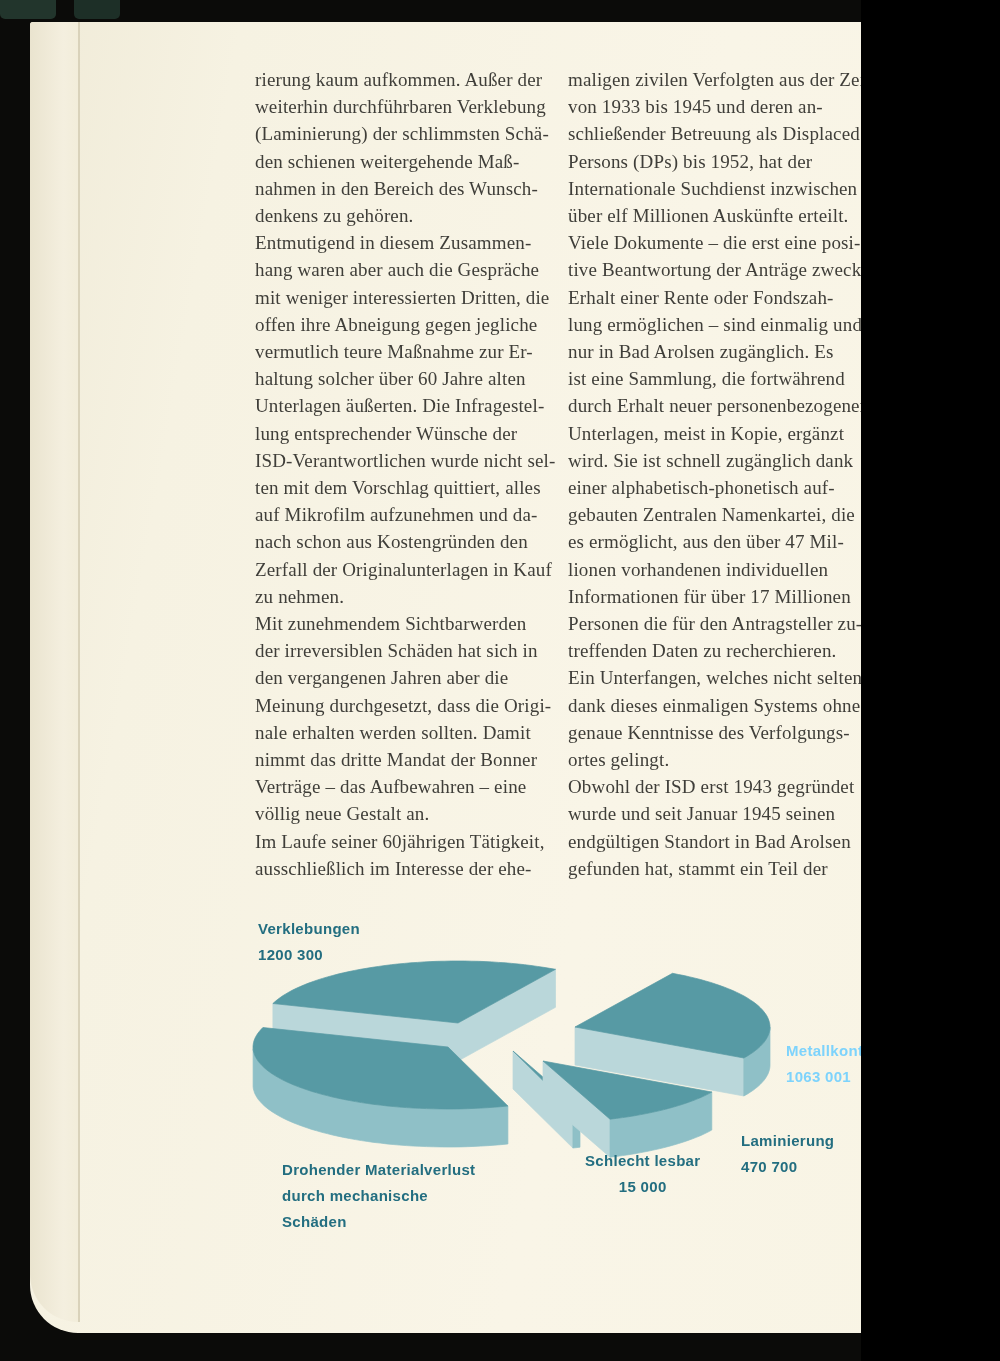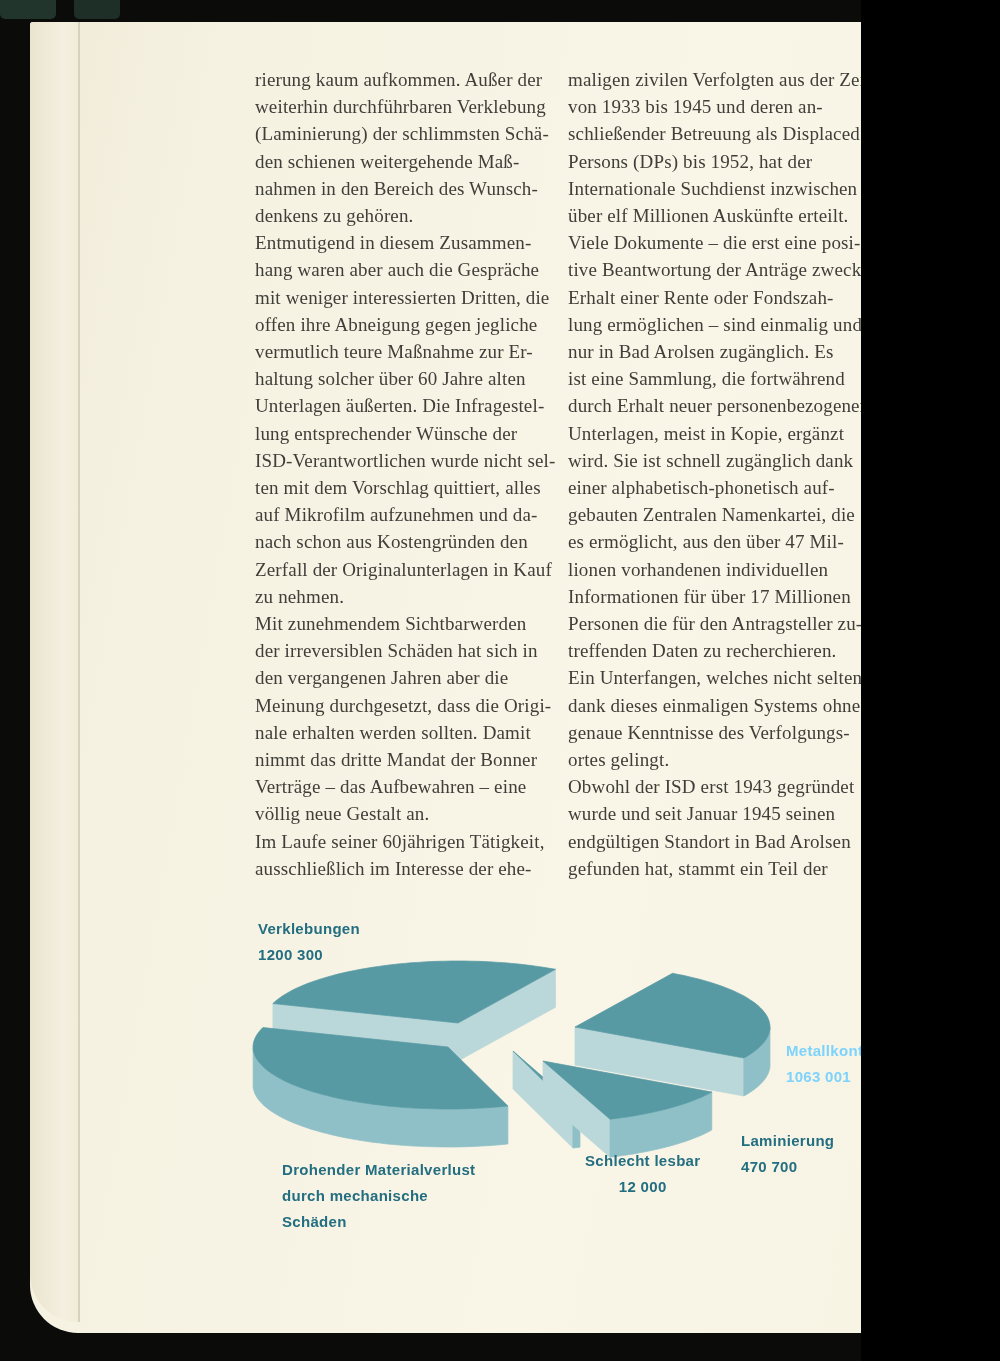--- a/index.html
+++ b/index.html
@@ -147,21 +147,21 @@
     <div>1063 001</div>
   </div>
 
   <div class="chart-label lbl-laminierung" style="color: rgb(35, 110, 128);">
     <div>Laminierung</div>
     <div>470 700</div>
   </div>
 
   <div class="chart-label lbl-schlecht" style="color: rgb(35, 110, 128); text-align: center;">
     <div>Schlecht lesbar</div>
-    <div>12 000</div>
+    <div>15 000</div>
   </div>
 
   <div class="chart-label lbl-drohender" style="color: rgb(35, 110, 128);">
     <div>Drohender Materialverlust durch mechanische Schäden</div>
   </div>
 
   <div class="page-number" style="color: rgb(14, 110, 104);">7</div>
 
 </div>
 

